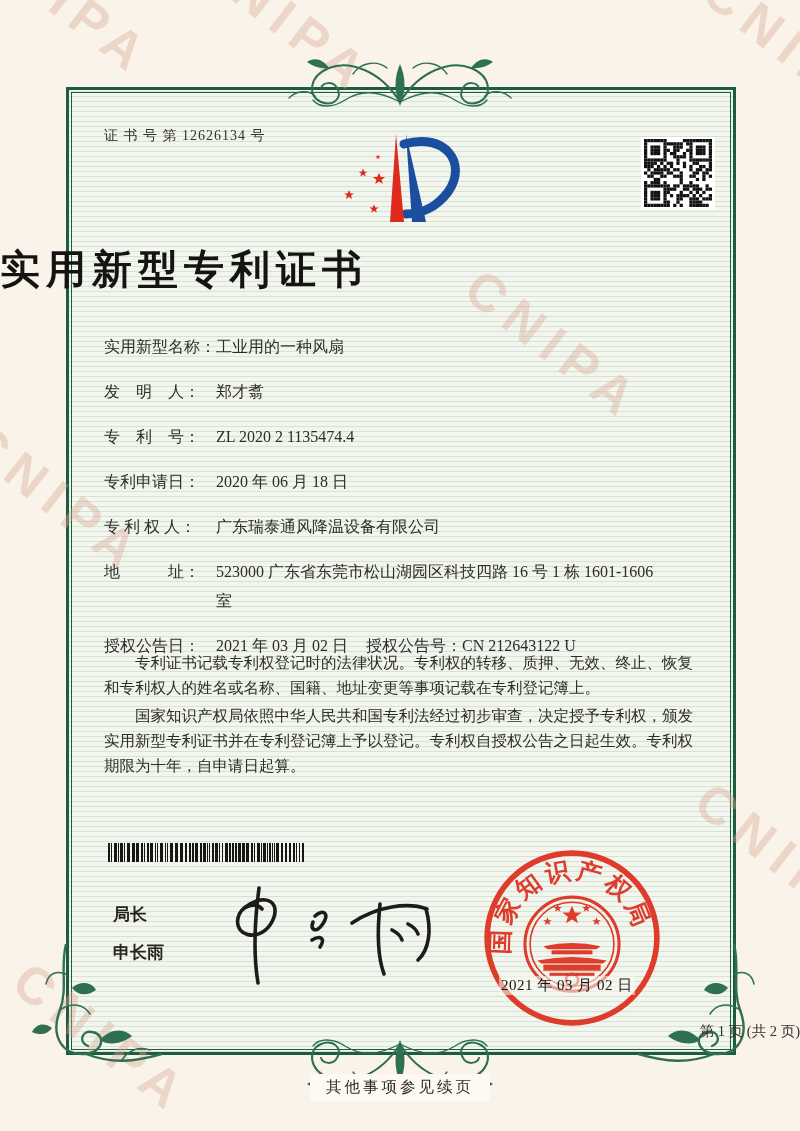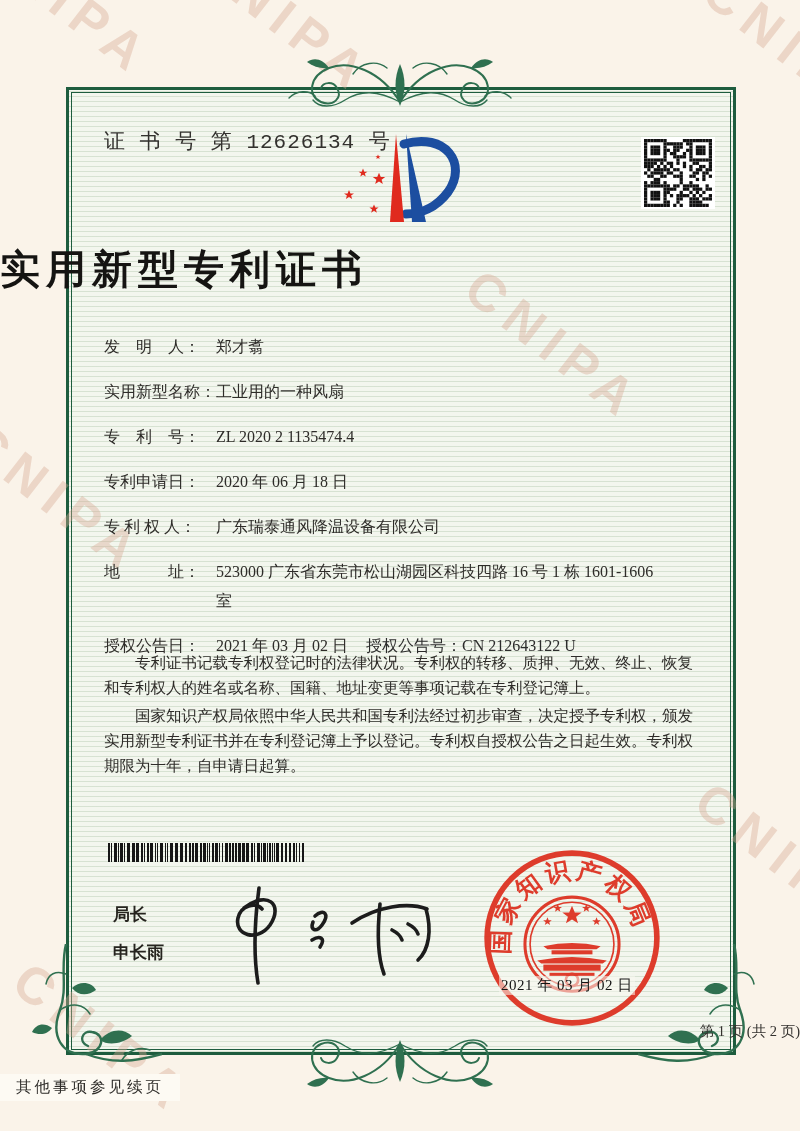--- a/index.html
+++ b/index.html
@@ -9,21 +9,21 @@
   .wm{position:absolute;font-family:"Liberation Sans","DejaVu Sans",sans-serif;
       font-weight:700;font-size:52px;letter-spacing:10px;color:rgba(216,170,148,0.40);
       transform:rotate(38deg);white-space:nowrap;z-index:1;pointer-events:none;}
   
   .frame{position:absolute;left:66px;top:87px;width:664px;height:962px;z-index:0;
          border:3px solid #1d5c3e;background-color:#f3f6ee;
          background-image:repeating-linear-gradient(0deg,rgba(150,180,145,0.30) 0px,rgba(150,180,145,0.30) 1px,rgba(243,246,238,0) 1px,rgba(243,246,238,0) 5px);}
   .frame::after{content:"";position:absolute;inset:2px;border:1px solid #1d5c3e;}
   .orn{position:absolute;z-index:2;pointer-events:none;}
   
-  .cert-no{position:absolute;left:104px;top:127px;z-index:3;font-size:21px;letter-spacing:1px;color:#33312e;font-family:Liberation Mono, monospace;}
+  .cert-no{position:absolute;left:104px;top:127px;z-index:3;font-size:14px;letter-spacing:1px;color:#33312e;}
   .logo{position:absolute;left:330px;top:126px;width:146px;height:114px;z-index:3;}
   .qr{position:absolute;left:641px;top:137px;width:70px;height:68px;z-index:3;background:#fff;padding:2px;}
   .title{position:absolute;left:0;right:0;top:242px;z-index:3;text-align:left;
          font-size:40px;font-weight:700;letter-spacing:6px;color:#151412;}
   
   .fields{position:absolute;left:104px;top:332px;width:568px;z-index:3;font-size:16px;}
   .row{display:flex;align-items:flex-start;margin-bottom:16px;line-height:29px;}
   .lbl{display:inline-block;width:112px;flex:none;white-space:nowrap;color:#2e2c29;}
   .val{flex:1;color:#2e2c29;}
   .row-double .pair{display:flex;}
@@ -36,21 +36,21 @@
   .barcode{position:absolute;left:108px;top:843px;z-index:3;}
   .sig-title{position:absolute;left:113px;top:903px;z-index:3;font-family:"Liberation Sans","DejaVu Sans",sans-serif;font-weight:700;font-size:17px;color:#26241f;}
   .sig-name{position:absolute;left:113px;top:941px;z-index:3;font-family:"Liberation Sans","DejaVu Sans",sans-serif;font-weight:700;font-size:17px;color:#26241f;}
   .sig-script{position:absolute;left:212px;top:878px;z-index:3;}
   
   .seal{position:absolute;left:482px;top:848px;width:180px;height:180px;z-index:3;opacity:.93;}
   .seal-date{position:absolute;left:499px;top:976px;z-index:4;font-size:15px;letter-spacing:.5px;color:#141414;
              background:rgba(248,247,240,0.55);padding:0 2px;white-space:nowrap;}
   
   .page-info{position:absolute;left:0;right:0;top:1022px;z-index:3;text-align:right;font-size:14.5px;color:#33312e;}
-  .continuation{position:absolute;left:0;right:0;top:1074px;z-index:3;}
+  .continuation{position:absolute;left:0;right:0;top:1074px;z-index:3;text-align:center;}
   .continuation span{display:inline-block;background:#fdfaf3;padding:3px 16px;font-size:15.5px;letter-spacing:3px;color:#2e2c29;}
   svg{display:block;}
 </style>
 </head>
 <body>
 
 <div class="page">
 
   <span class="wm" style="left:-40px;top:-30px">CNIPA</span>
   <span class="wm" style="left:180px;top:-12px">CNIPA</span>
@@ -393,26 +393,26 @@
       <rect x="48" y="60" width="3" height="3" fill="#111"></rect>
       <rect x="51" y="60" width="3" height="3" fill="#111"></rect>
       <rect x="54" y="60" width="3" height="3" fill="#111"></rect>
       <rect x="57" y="60" width="3" height="3" fill="#111"></rect>
     </svg>
 
   <div class="title">实用新型专利证书</div>
 
   <div class="fields">
     <div class="row">
+      <span class="lbl">实用新型名称：</span>
+      <span class="val">工业用的一种风扇</span>
+    </div>
+    <div class="row">
       <span class="lbl">发　明　人：</span>
       <span class="val">郑才翥</span>
-    </div>
-    <div class="row">
-      <span class="lbl">实用新型名称：</span>
-      <span class="val">工业用的一种风扇</span>
     </div>
     <div class="row">
       <span class="lbl">专　利　号：</span>
       <span class="val">ZL 2020 2 1135474.4</span>
     </div>
     <div class="row">
       <span class="lbl">专利申请日：</span>
       <span class="val">2020 年 06 月 18 日</span>
     </div>
     <div class="row">

